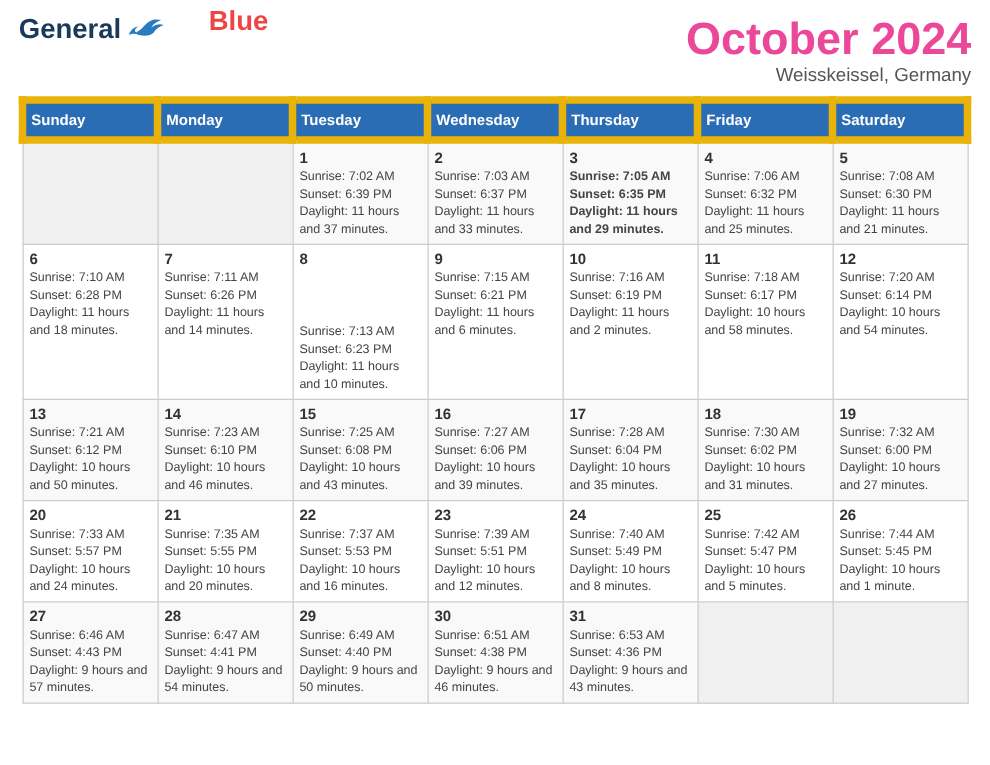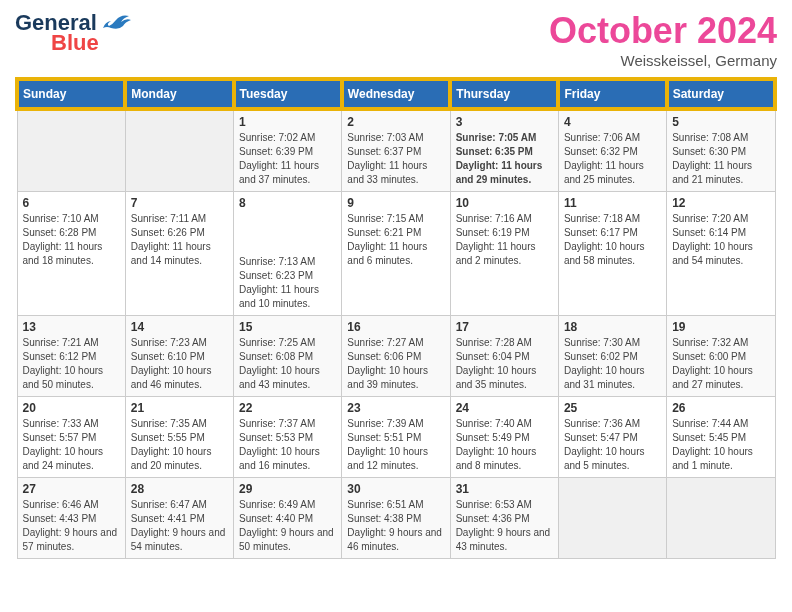--- a/index.html
+++ b/index.html
@@ -11,21 +11,21 @@
       padding: 10px 15px;
     }
     .header {
       display: flex;
       justify-content: space-between;
       align-items: flex-start;
       margin-bottom: 8px;
     }
     .logo {
       display: flex;
-      flex-direction: column;
+      flex-direction: row;
       align-items: flex-start;
     }
     .title-block {
       text-align: right;
     }
     .month-title {
       font-size: 36px;
       font-weight: bold;
       color: #ec4899;
     }
@@ -38,21 +38,21 @@
       border-collapse: collapse;
       font-size: 10.5px;
     }
     thead th {
       background: #2a6db5;
       color: #fff;
       padding: 6px 4px;
       text-align: left;
       font-size: 12px;
       font-weight: bold;
-      border: 4px solid #eab308;
+      border: 6px solid #eab308;
     }
     tbody td {
       border: 1px solid #ccc;
       vertical-align: top;
       padding: 4px 5px;
       height: 80px;
       width: 14.28%;
       color: #333;
     }
     tbody tr:nth-child(odd) td {
@@ -256,21 +256,21 @@
 Daylight: 10 hours and 12 minutes.</div>
         </td>
         <td>
           <span class="day-num">24</span>
           <div class="day-info" style="white-space: pre-line;">Sunrise: 7:40 AM
 Sunset: 5:49 PM
 Daylight: 10 hours and 8 minutes.</div>
         </td>
         <td>
           <span class="day-num">25</span>
-          <div class="day-info" style="white-space: pre-line;">Sunrise: 7:36 AM
+          <div class="day-info" style="white-space: pre-line;">Sunrise: 7:42 AM
 Sunset: 5:47 PM
 Daylight: 10 hours and 5 minutes.</div>
         </td>
         <td>
           <span class="day-num">26</span>
           <div class="day-info" style="white-space: pre-line;">Sunrise: 7:44 AM
 Sunset: 5:45 PM
 Daylight: 10 hours and 1 minute.</div>
         </td>
       </tr>

